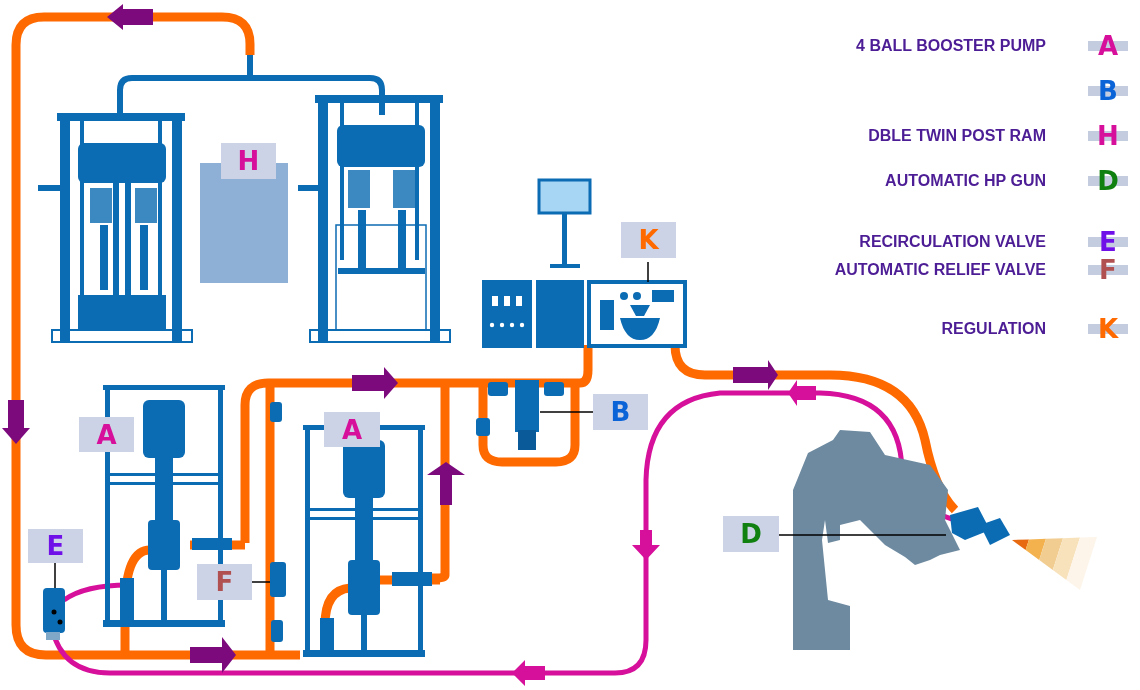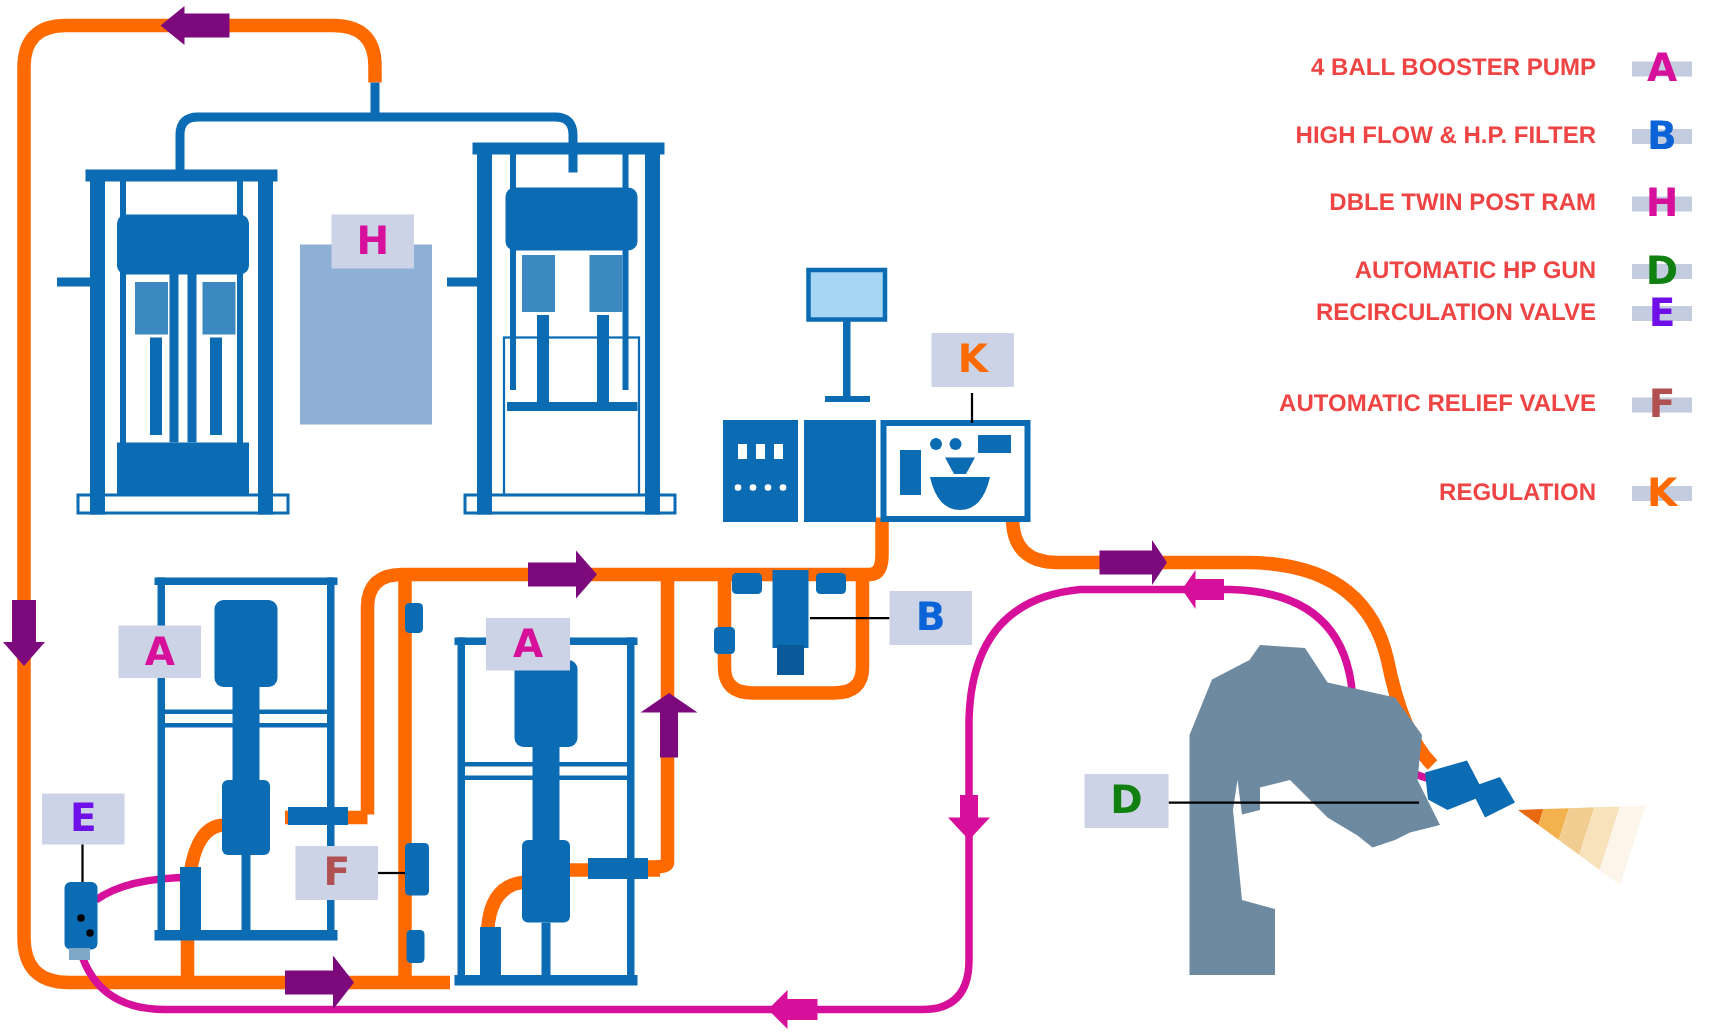--- a/index.html
+++ b/index.html
@@ -2,21 +2,21 @@
 <html><head>
 <meta charset="utf-8">
 <style>
   html, body { margin:0; padding:0; background:#ffffff; }
   body { width:1140px; height:690px; position:relative; overflow:hidden; font-family:"Liberation Sans", sans-serif; }
   #diagram { position:absolute; left:0; top:0; width:1140px; height:690px; }
   .tag { position:absolute; background:#cdd3e6; display:flex; align-items:center; justify-content:center;
          font-family:"DejaVu Sans", sans-serif; font-weight:bold; font-size:26px; }
   .legend { position:absolute; left:780px; top:24px; width:360px; }
   .legend-row { position:absolute; right:0; height:44px; display:flex; align-items:center; }
-  .legend-label { font-family:"Liberation Sans", sans-serif; font-weight:bold; font-size:16px; color:#ef4444; text-align:right; white-space:nowrap; margin-right:24px; }
+  .legend-label { font-family:"Liberation Sans", sans-serif; font-weight:bold; font-size:16px; color:#4c1d95; text-align:right; white-space:nowrap; margin-right:42px; }
   .legend-key { position:relative; width:40px; height:30px; display:flex; align-items:center; justify-content:center; margin-right:12px; }
   .legend-key .bar { position:absolute; left:0; right:0; top:10px; height:10px; background:#c4cce0; }
   .legend-key .letter { position:relative; font-family:"DejaVu Sans", sans-serif; font-weight:bold; font-size:26px; }
 </style>
 </head>
 <body>
 
 <svg id="diagram" viewBox="0 0 1140 690">
 
   <g fill="none" stroke="#ff6a00" stroke-width="9" stroke-linecap="butt">
@@ -204,41 +204,40 @@
 
 <div class="legend" id="legend">
     <div class="legend-row" style="top: 0px;">
       <span class="legend-label">4 BALL BOOSTER PUMP</span>
       <span class="legend-key">
         <span class="bar"></span>
         <span class="letter" style="color: rgb(214, 16, 154);">A</span>
       </span>
     </div>
     <div class="legend-row" style="top: 44.7px;">
-      <span class="legend-label">HIGH  FLOW &amp; H.P. FILTER</span>
       <span class="legend-key">
         <span class="bar"></span>
         <span class="letter" style="color: rgb(10, 100, 216);">B</span>
       </span>
     </div>
     <div class="legend-row" style="top: 90px;">
       <span class="legend-label">DBLE TWIN POST RAM</span>
       <span class="legend-key">
         <span class="bar"></span>
         <span class="letter" style="color: rgb(214, 16, 154);">H</span>
       </span>
     </div>
     <div class="legend-row" style="top: 135px;">
       <span class="legend-label">AUTOMATIC HP GUN</span>
       <span class="legend-key">
         <span class="bar"></span>
         <span class="letter" style="color: rgb(16, 128, 16);">D</span>
       </span>
     </div>
-    <div class="legend-row" style="top: 163px;">
+    <div class="legend-row" style="top: 196px;">
       <span class="legend-label">RECIRCULATION  VALVE</span>
       <span class="legend-key">
         <span class="bar"></span>
         <span class="letter" style="color: rgb(112, 16, 232);">E</span>
       </span>
     </div>
     <div class="legend-row" style="top: 223.5px;">
       <span class="legend-label">AUTOMATIC RELIEF VALVE</span>
       <span class="legend-key">
         <span class="bar"></span>

